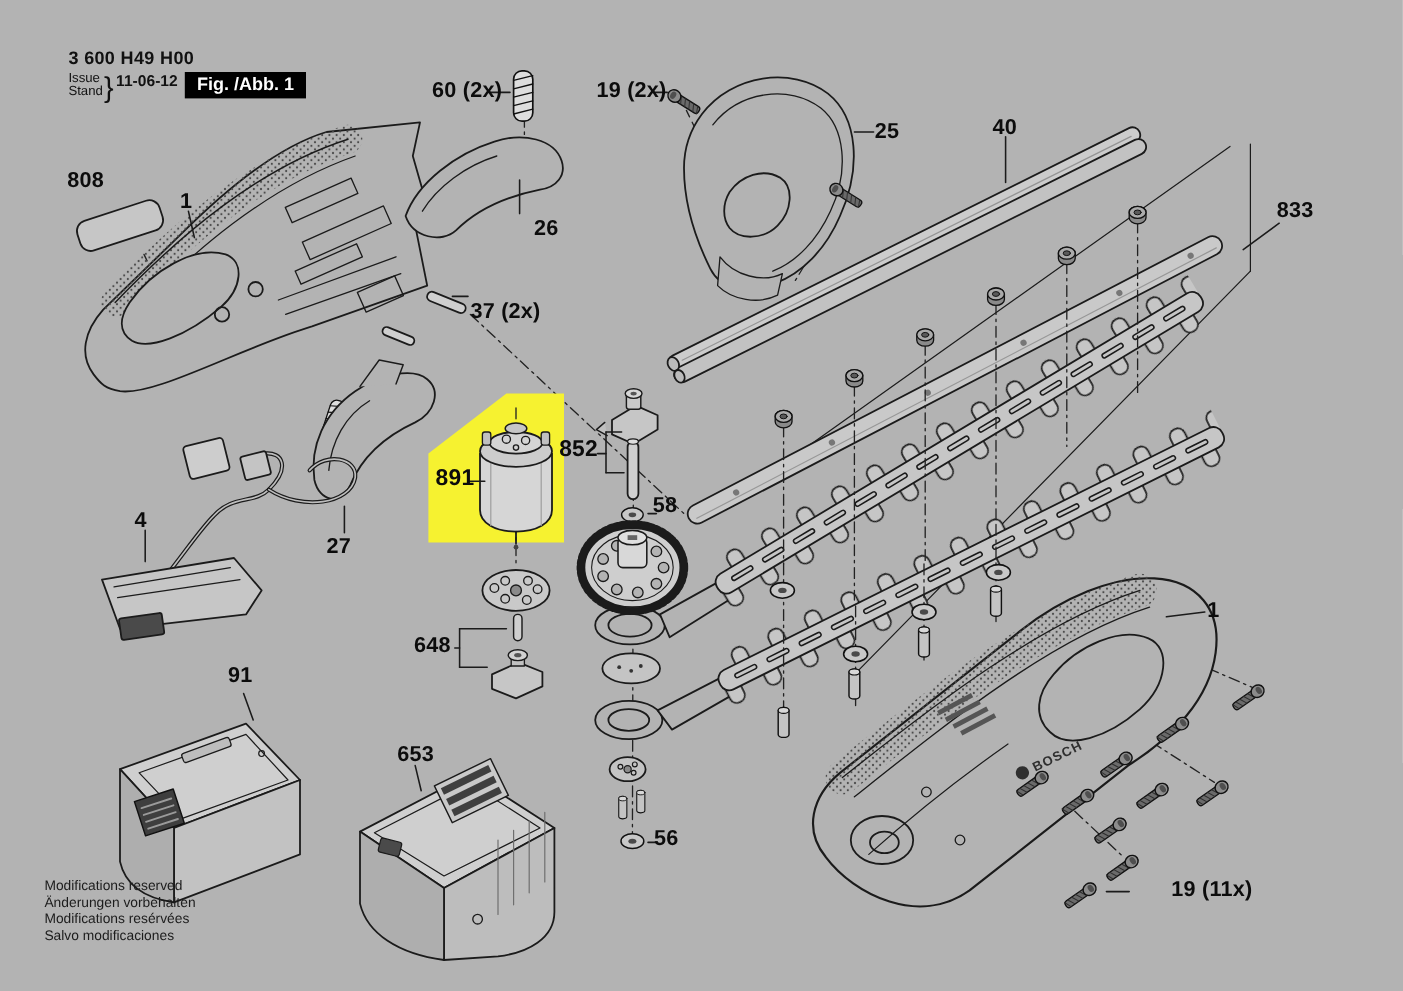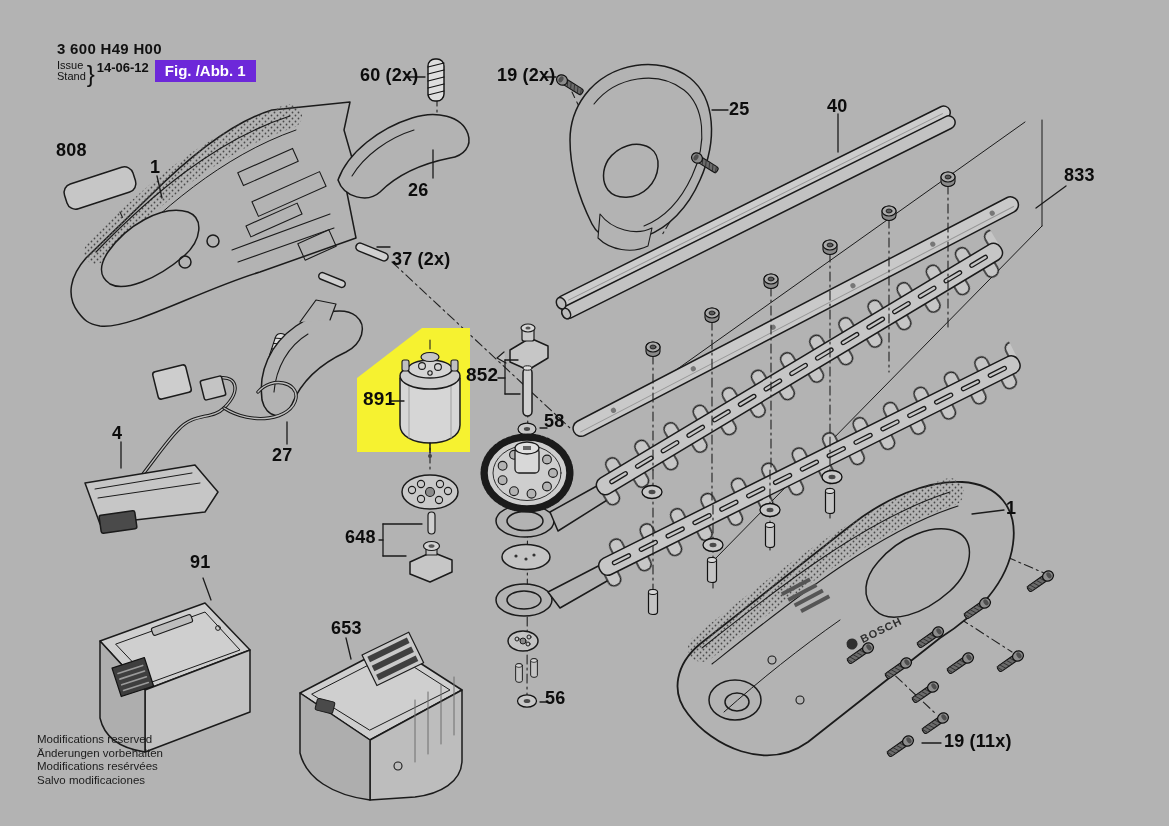--- a/index.html
+++ b/index.html
@@ -7,21 +7,21 @@
          font-family:"Liberation Sans",sans-serif;color:#111;}
   .diagram-svg{position:absolute;left:0;top:0;}
   .plabel{position:absolute;font-weight:bold;font-size:18px;line-height:18px;color:#0c0c0c;
           white-space:nowrap;letter-spacing:.2px;}
   .header{position:absolute;left:57px;top:40px;}
   .type-number{font-size:15px;font-weight:700;letter-spacing:.3px;}
   .issue-row{display:flex;align-items:flex-start;margin-top:3px;}
   .issue-stand{display:flex;flex-direction:column;font-size:11px;line-height:11px;}
   .brace{font-size:24px;font-weight:300;margin:0 2px 0 1px;}
   .date{font-size:13px;font-weight:bold;margin-right:6px;}
-  .fig-box{background:#6d28d9;color:#fff;font-size:15px;font-weight:bold;padding:2px 10px 3px 10px;}
+  .fig-box{background:#000000;color:#fff;font-size:15px;font-weight:bold;padding:2px 10px 3px 10px;}
   .footer{position:absolute;left:37px;top:733px;font-size:11.5px;line-height:13.5px;color:#1c1c1c;}
 </style>
 </head>
 <body>
 
 <div class="stage">
 
   <svg class="diagram-svg" width="1169" height="826" viewBox="0 0 1169 826" stroke="#1b1b1b" stroke-width="1.5" fill="none" stroke-linejoin="round" stroke-linecap="round">
     <defs>
       <pattern id="dotPat" width="6" height="6" patternUnits="userSpaceOnUse">
@@ -400,46 +400,46 @@
   </svg>
 
   <div class="header">
     <div class="type-number">3 600 H49 H00</div>
     <div class="issue-row">
       <div class="issue-stand">
         <span>Issue</span>
         <span>Stand</span>
       </div>
       <span class="brace">}</span>
-      <span class="date">14-06-12</span>
+      <span class="date">11-06-12</span>
       <span class="fig-box">Fig. /Abb. 1</span>
     </div>
   </div>
 
   <div class="footer">
     <div>Modifications reserved</div>
     <div>Änderungen vorbehalten</div>
     <div>Modifications resérvées</div>
     <div>Salvo modificaciones</div>
   </div>
 
   <div class="plabel" style="left:56px;top:141px">808</div>
   <div class="plabel" style="left:150px;top:158px">1</div>
   <div class="plabel" style="left:360px;top:66px">60 (2x)</div>
-  <div class="plabel" style="left:408px;top:181px">26</div>
+  <div class="plabel" style="left:445px;top:181px">26</div>
   <div class="plabel" style="left:497px;top:66px">19 (2x)</div>
   <div class="plabel" style="left:729px;top:100px">25</div>
   <div class="plabel" style="left:827px;top:97px">40</div>
   <div class="plabel" style="left:1064px;top:166px">833</div>
   <div class="plabel" style="left:392px;top:250px">37 (2x)</div>
   <div class="plabel" style="left:363px;top:390px;font-size:19px">891</div>
   <div class="plabel" style="left:466px;top:366px;font-size:19px">852</div>
   <div class="plabel" style="left:544px;top:412px">58</div>
   <div class="plabel" style="left:272px;top:446px">27</div>
   <div class="plabel" style="left:112px;top:424px">4</div>
   <div class="plabel" style="left:345px;top:528px">648</div>
   <div class="plabel" style="left:190px;top:553px">91</div>
   <div class="plabel" style="left:331px;top:619px">653</div>
   <div class="plabel" style="left:545px;top:689px">56</div>
   <div class="plabel" style="left:1006px;top:499px">1</div>
-  <div class="plabel" style="left:944px;top:732px">19 (11x)</div>
+  <div class="plabel" style="left:976px;top:732px">19 (11x)</div>
 
 </div>
 
 </body></html>

